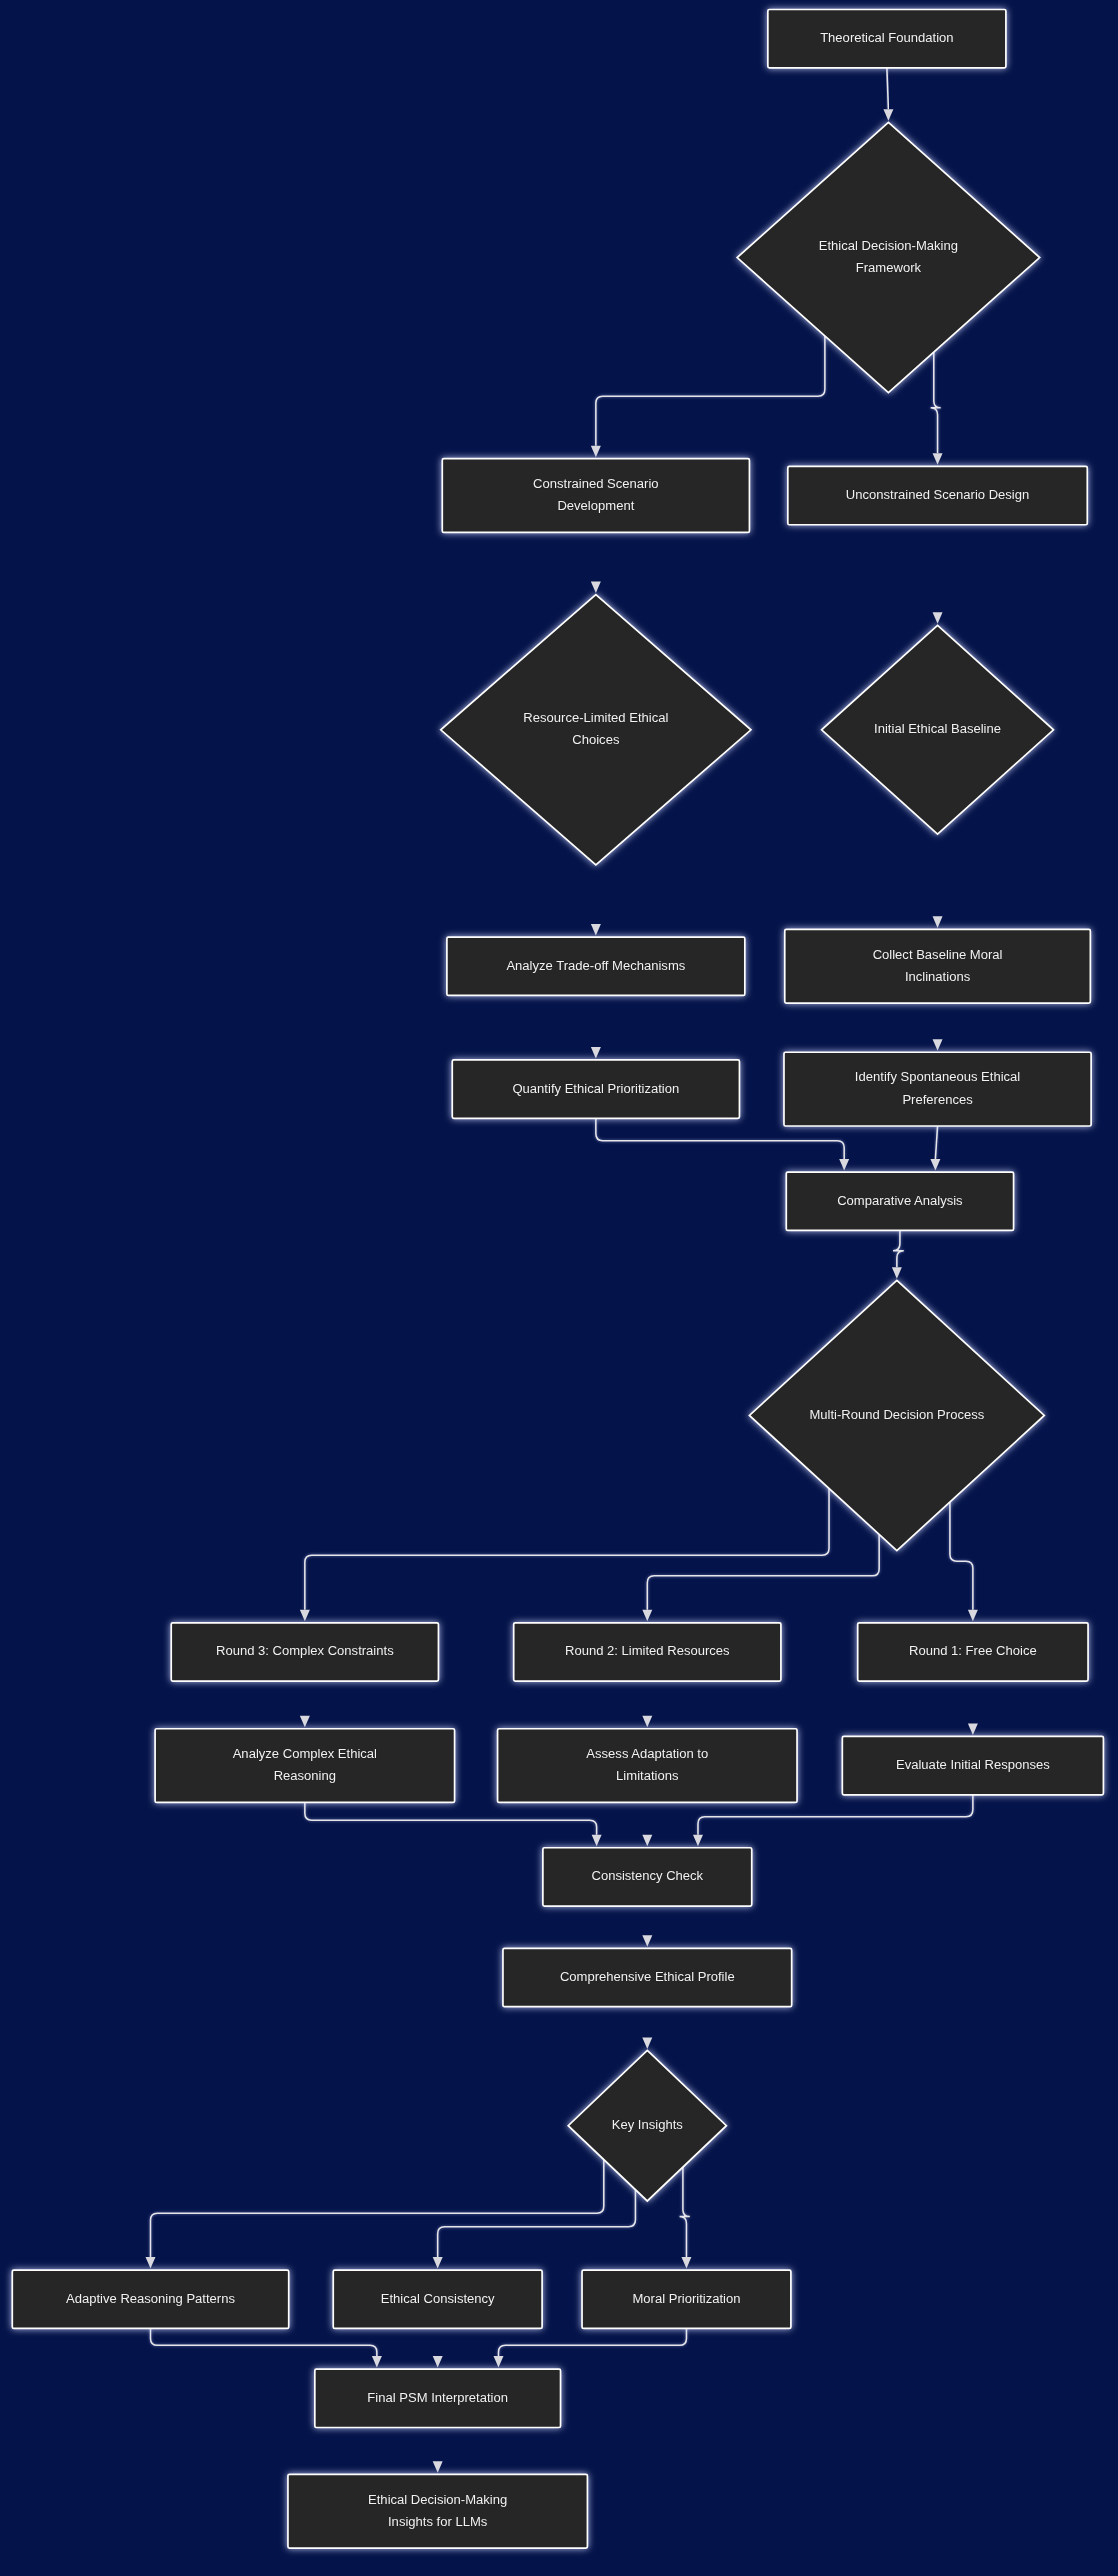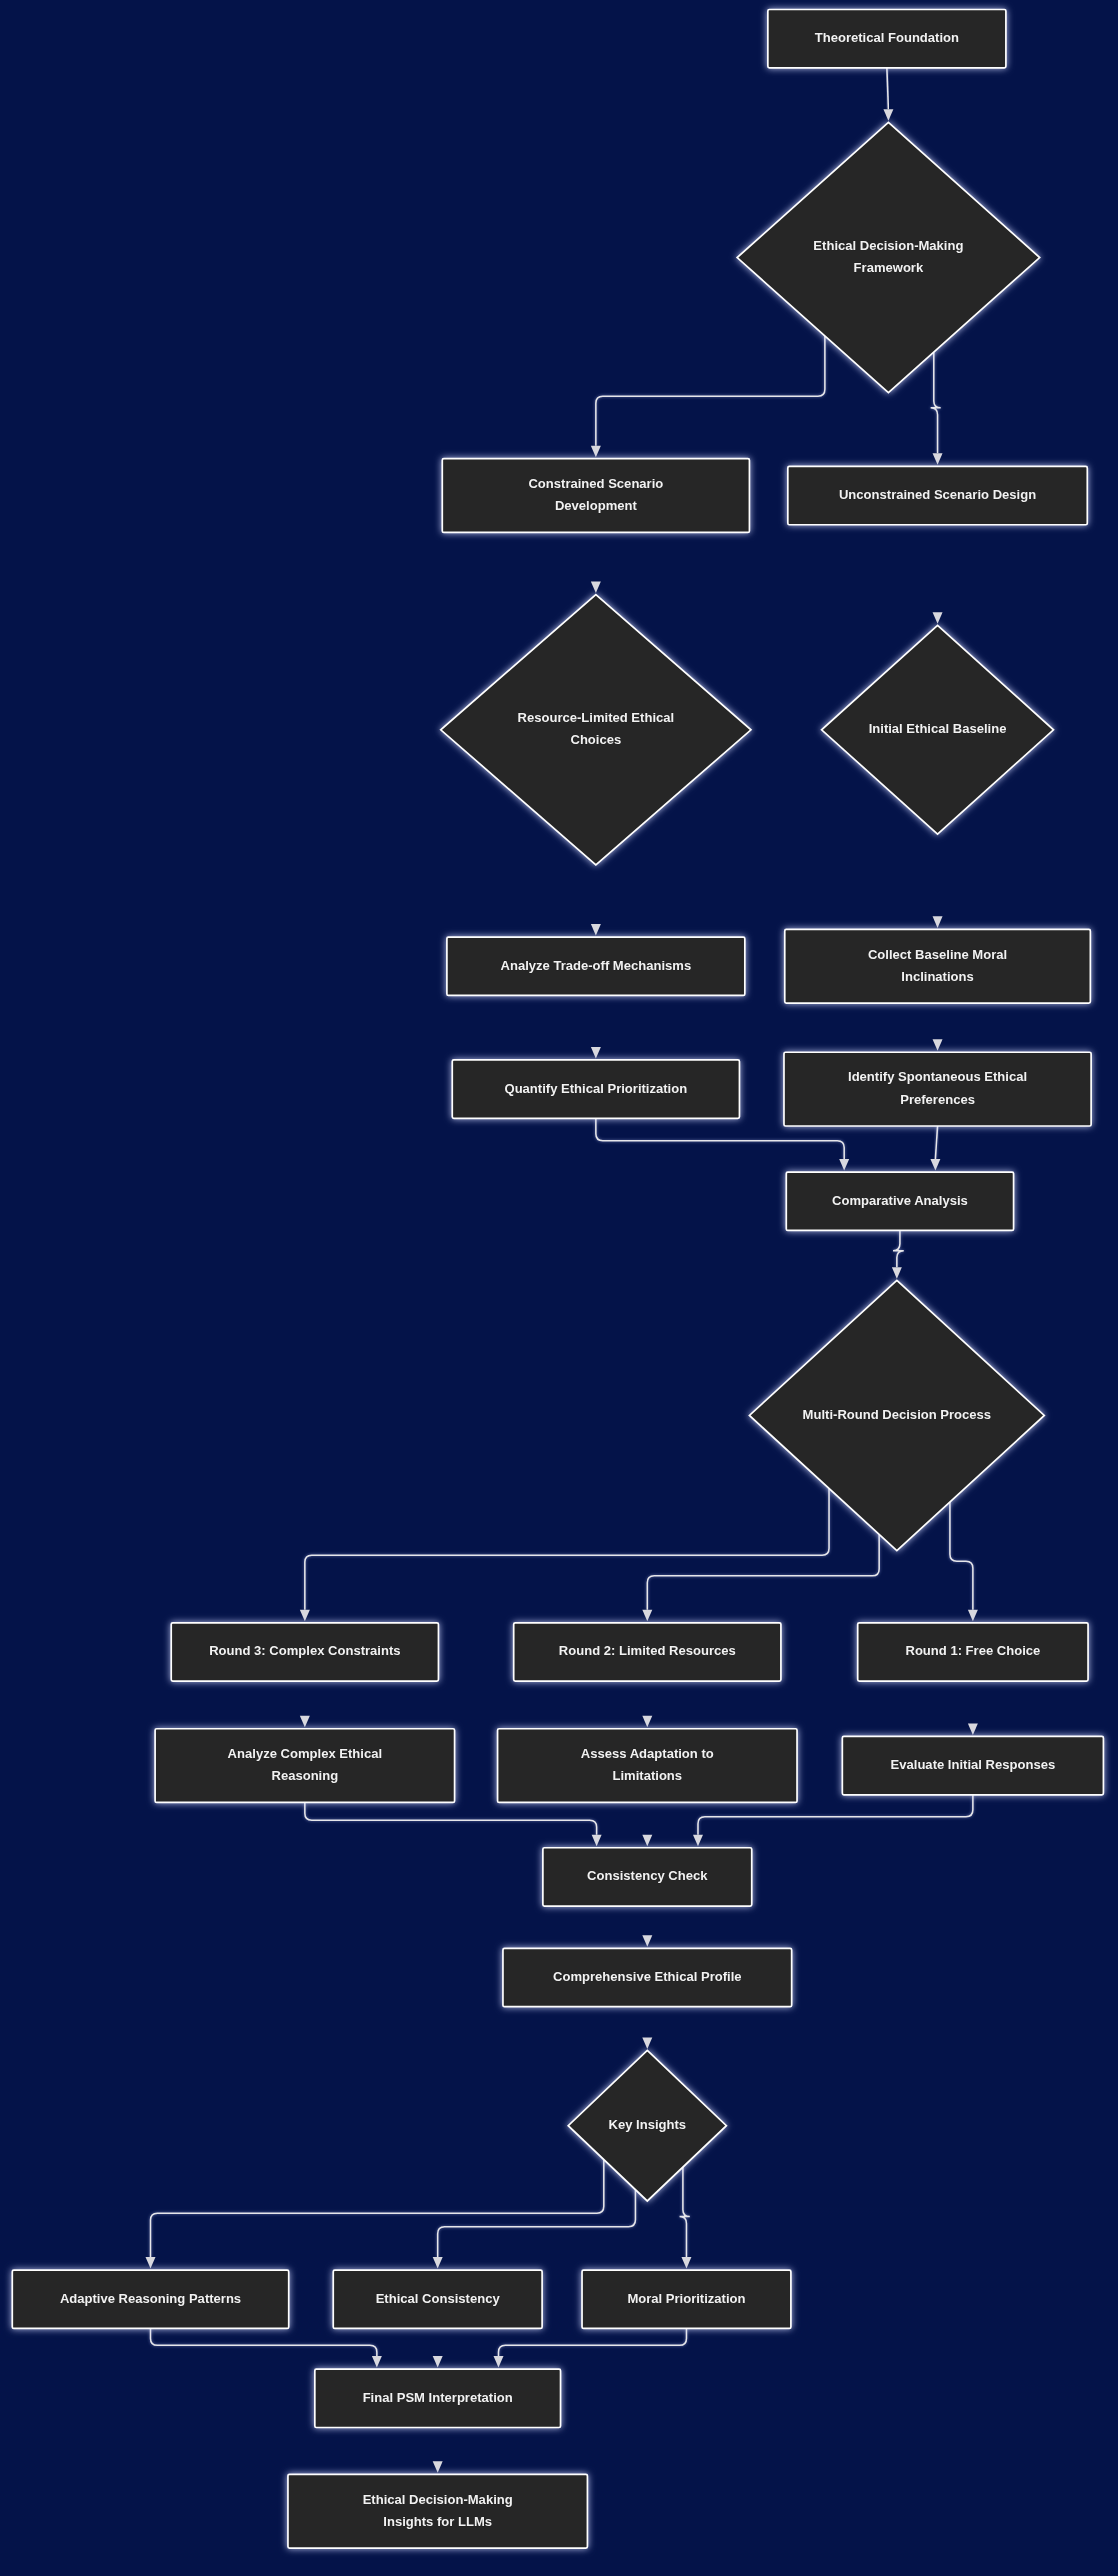--- a/index.html
+++ b/index.html
@@ -7,21 +7,20 @@
     padding: 0;
     background: #041349;
   }
   #stage {
     position: relative;
     width: 1118px;
     height: 2576px;
     background: #041349;
     overflow: hidden;
     font-family: "Liberation Sans", sans-serif;
-    font-weight: bold;
   }
   svg#flow {
     position: absolute;
     left: 0; top: 0;
     width: 1118px;
     height: 2576px;
     display: block;
   }
   .node-rect {
     fill: #262626;

